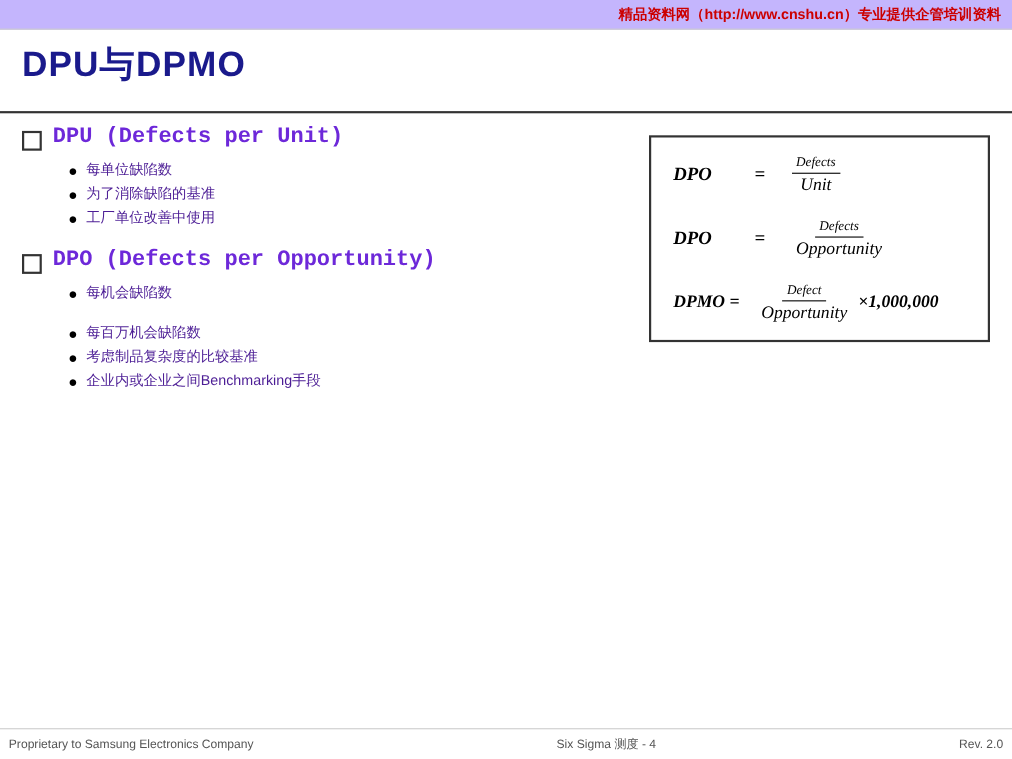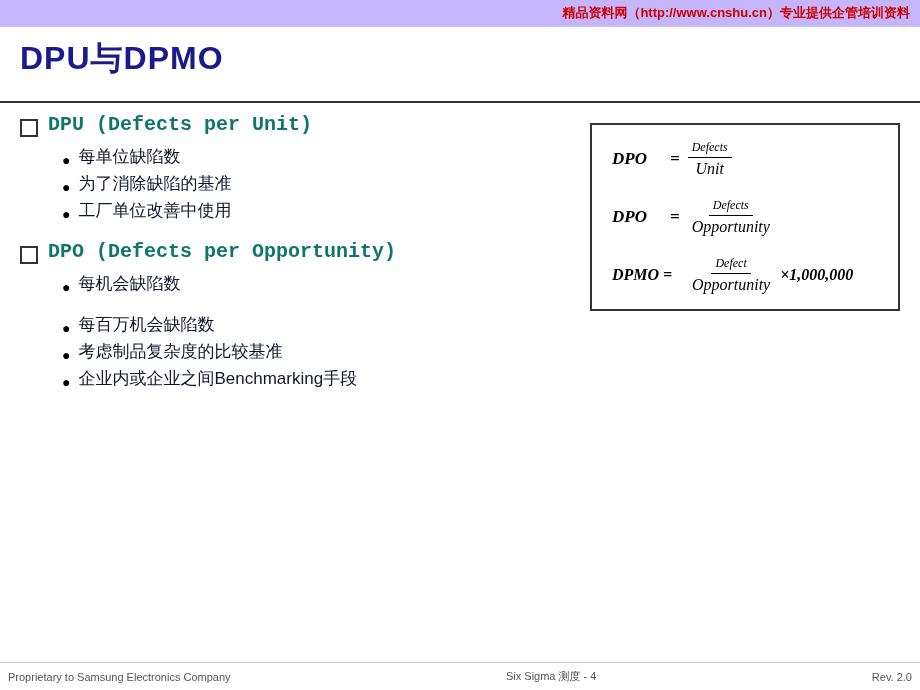--- a/index.html
+++ b/index.html
@@ -79,50 +79,50 @@
       border: 2px solid #333;
       display: inline-block;
       flex-shrink: 0;
       margin-top: 6px;
     }
 
     .section-title {
       font-size: 20px;
       font-family: 'Courier New', monospace;
       font-weight: bold;
-      color: #0f766e;
+      color: #6d28d9;
     }
 
     .bullet-list {
       list-style: none;
       padding-left: 42px;
     }
 
     .bullet-list li {
-      font-size: 17px;
-      color: #0f172a;
+      font-size: 13px;
+      color: #4c1d95;
       margin-bottom: 4px;
       display: flex;
-      align-items: flex-end;
+      align-items: center;
       gap: 8px;
     }
 
     .bullet-list li::before {
       content: '●';
       font-size: 14px;
       color: #000;
       flex-shrink: 0;
       margin-top: 2px;
     }
 
     
     .formula-row {
       display: flex;
       align-items: center;
-      gap: 8px;
+      gap: 24px;
       font-style: italic;
       font-family: 'Times New Roman', serif;
     }
 
     .formula-lhs {
       font-size: 17px;
       font-weight: bold;
       min-width: 50px;
     }
 

